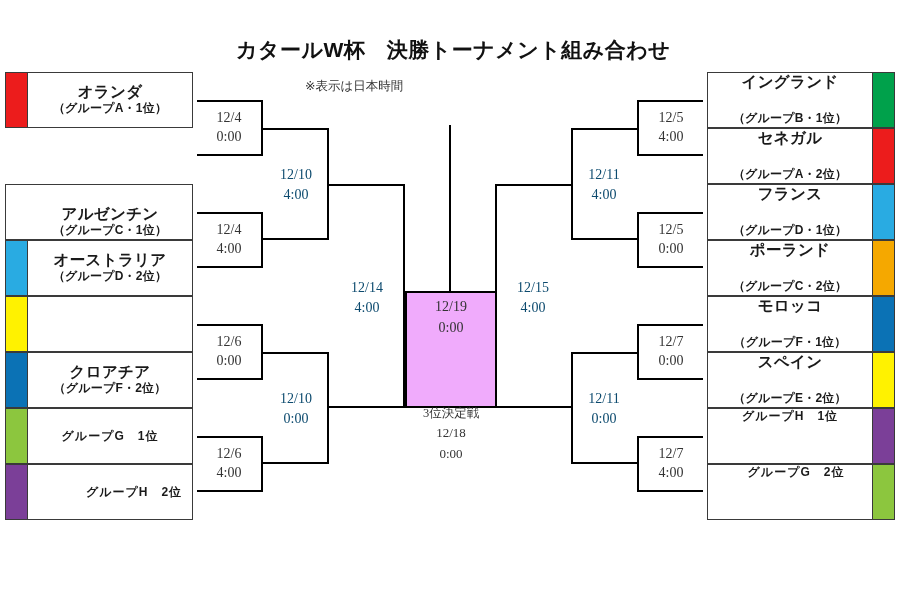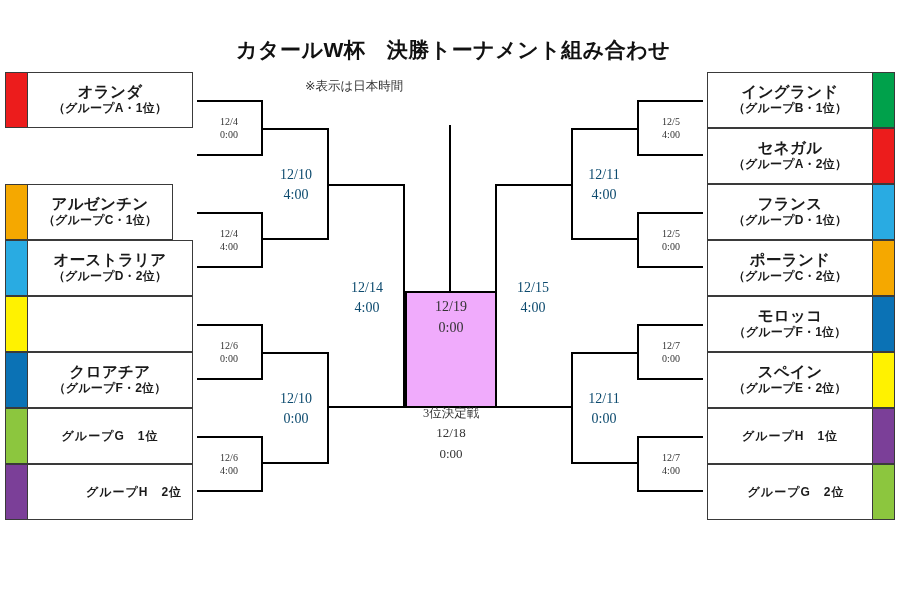--- a/index.html
+++ b/index.html
@@ -25,39 +25,39 @@
   .team{
     border:1.6px solid #3a3a3a;background:#fff;
     display:flex;align-items:stretch;
   }
   .team .swatch{width:21px;flex:0 0 21px;border-right:1.6px solid #3a3a3a;}
   .team .body{
     flex:1 1 auto;display:flex;flex-direction:column;
     align-items:center;justify-content:center;padding:1px 2px;
   }
   .team.right .swatch{order:2;border-right:none;border-left:1.6px solid #3a3a3a;}
-  .team.right .body{order:1;}
+  .team.right .body{order:1;justify-content:space-between;}
   .team .tname{
     font-size:15.5px;font-weight:bold;line-height:1.05;white-space:nowrap;
     letter-spacing:.3px;
   }
   .team .tgrp{
     font-size:12px;font-weight:bold;line-height:1.15;white-space:nowrap;
     margin-top:2px;letter-spacing:.2px;
   }
   .team.placeholder .tname{font-size:12px;letter-spacing:1px;}
 
   
   .mbox{
     border:2.6px solid #000;background:#fff;
     display:flex;flex-direction:column;align-items:center;justify-content:center;
   }
   .mbox.left{border-left:none;}
   .mbox.right{border-right:none;}
-  .mbox .d,.mbox .t{font-size:10px;color:#333;line-height:1.35;font-family:"Liberation Serif","DejaVu Serif",serif;}
+  .mbox .d,.mbox .t{font-size:14px;color:#333;line-height:1.35;font-family:"Liberation Serif","DejaVu Serif",serif;}
 
   
   .label-out{
     display:flex;flex-direction:column;align-items:center;justify-content:center;
     font-size:14px;color:#0c4a6e;line-height:1.45;
     font-family:"Liberation Serif","DejaVu Serif",serif;white-space:nowrap;
   }
 
   .finalbox{
     border:2.6px solid #000;border-top:2.6px solid #000;background:#f0abfc;
@@ -85,21 +85,21 @@
   <div class="abs title" style="left:236px;top:36px;">カタールW杯　決勝トーナメント組み合わせ</div>
   <div class="abs note" style="left:305px;top:78px;">※表示は日本時間</div>
 
   <div class="abs team" style="left:5px;top:72px;width:188px;height:56px;">
     <div class="swatch" style="background: rgb(236, 28, 28);"></div>
     <div class="body">
       <div class="tname">オランダ</div>
       <div class="tgrp">（グループA・1位）</div>
     </div>
   </div>
-  <div class="abs team" style="left:5px;top:184px;width:168px;height:56px;">
+  <div class="abs team" style="left:5px;top:184px;width:188px;height:56px;align-items:flex-end;">
     <div class="swatch" style="background: rgb(245, 168, 0);"></div>
     <div class="body">
       <div class="tname">アルゼンチン</div>
       <div class="tgrp">（グループC・1位）</div>
     </div>
   </div>
   <div class="abs team" style="left:5px;top:240px;width:188px;height:56px;">
     <div class="swatch" style="background: rgb(41, 171, 226);"></div>
     <div class="body">
       <div class="tname">オーストラリア</div>

